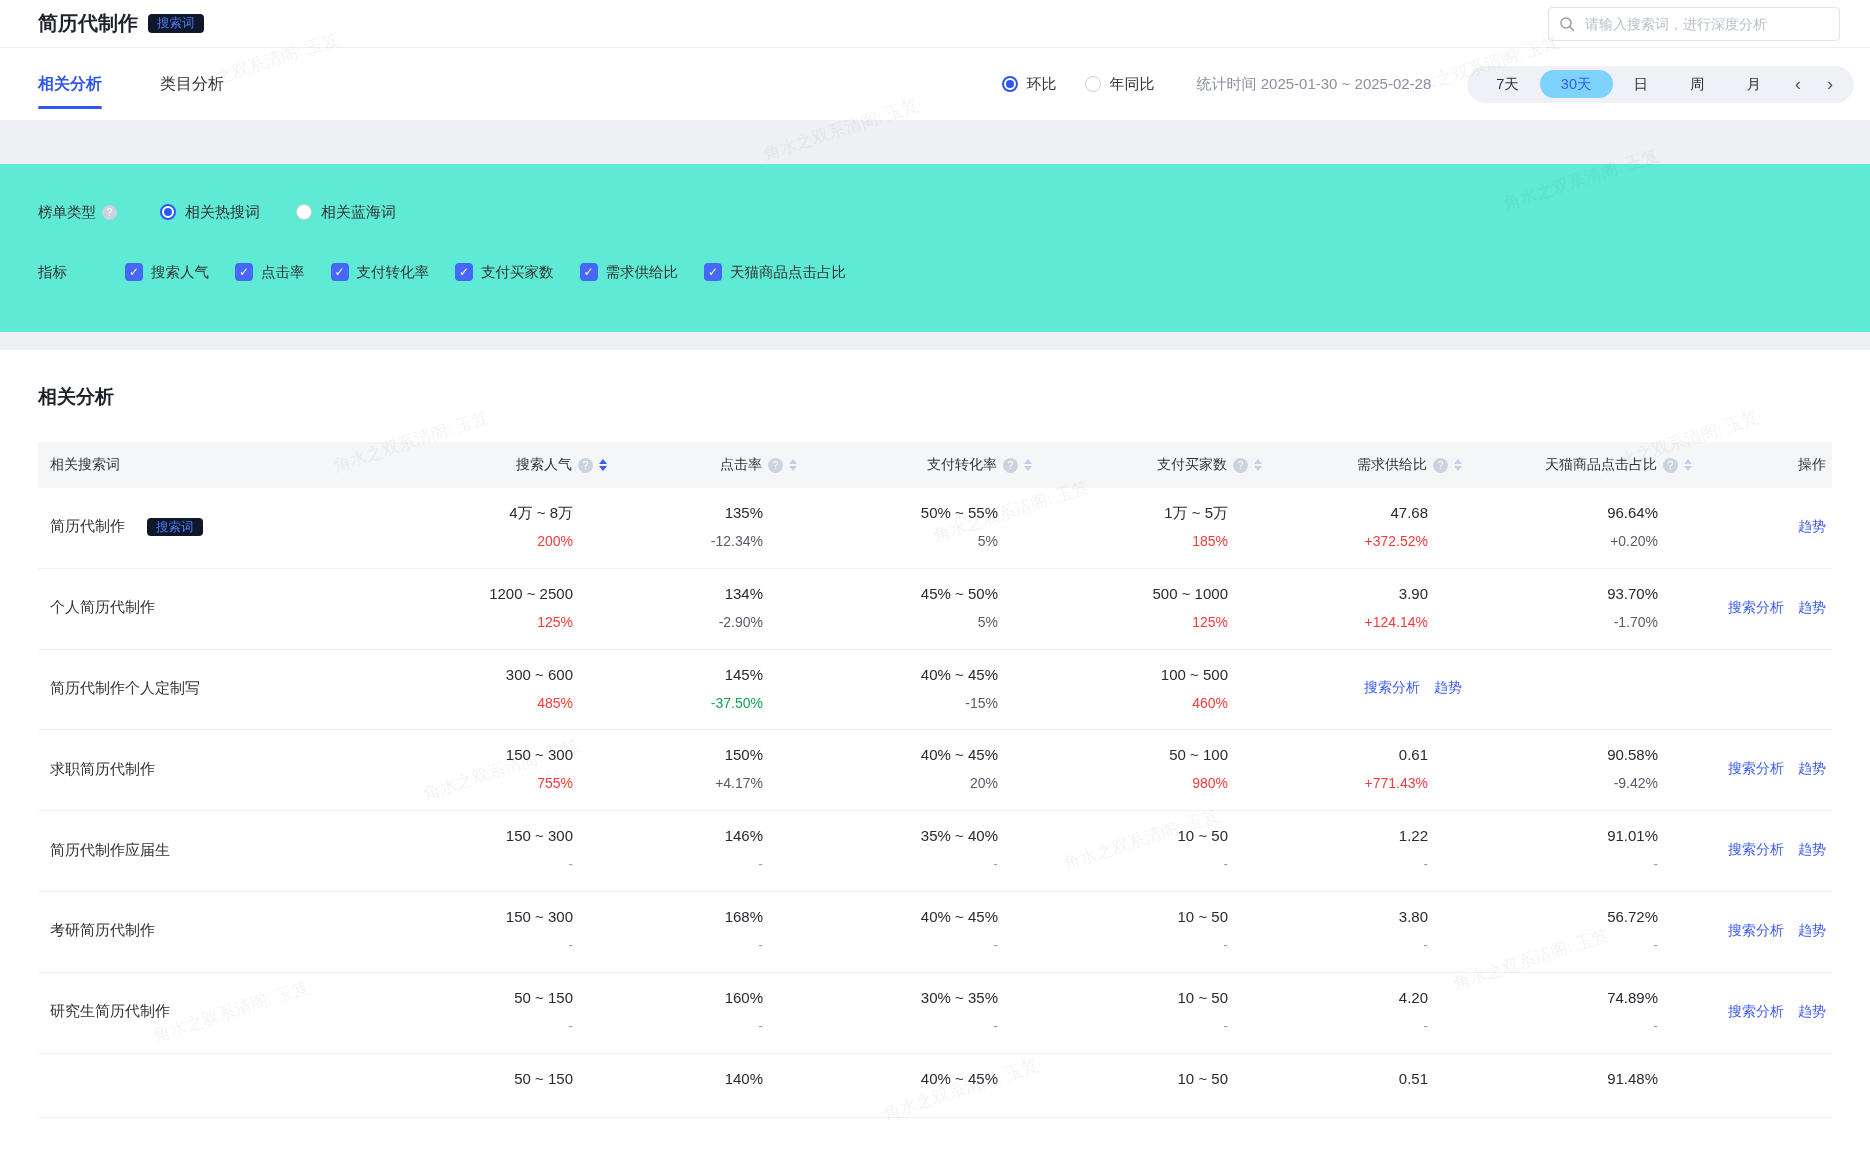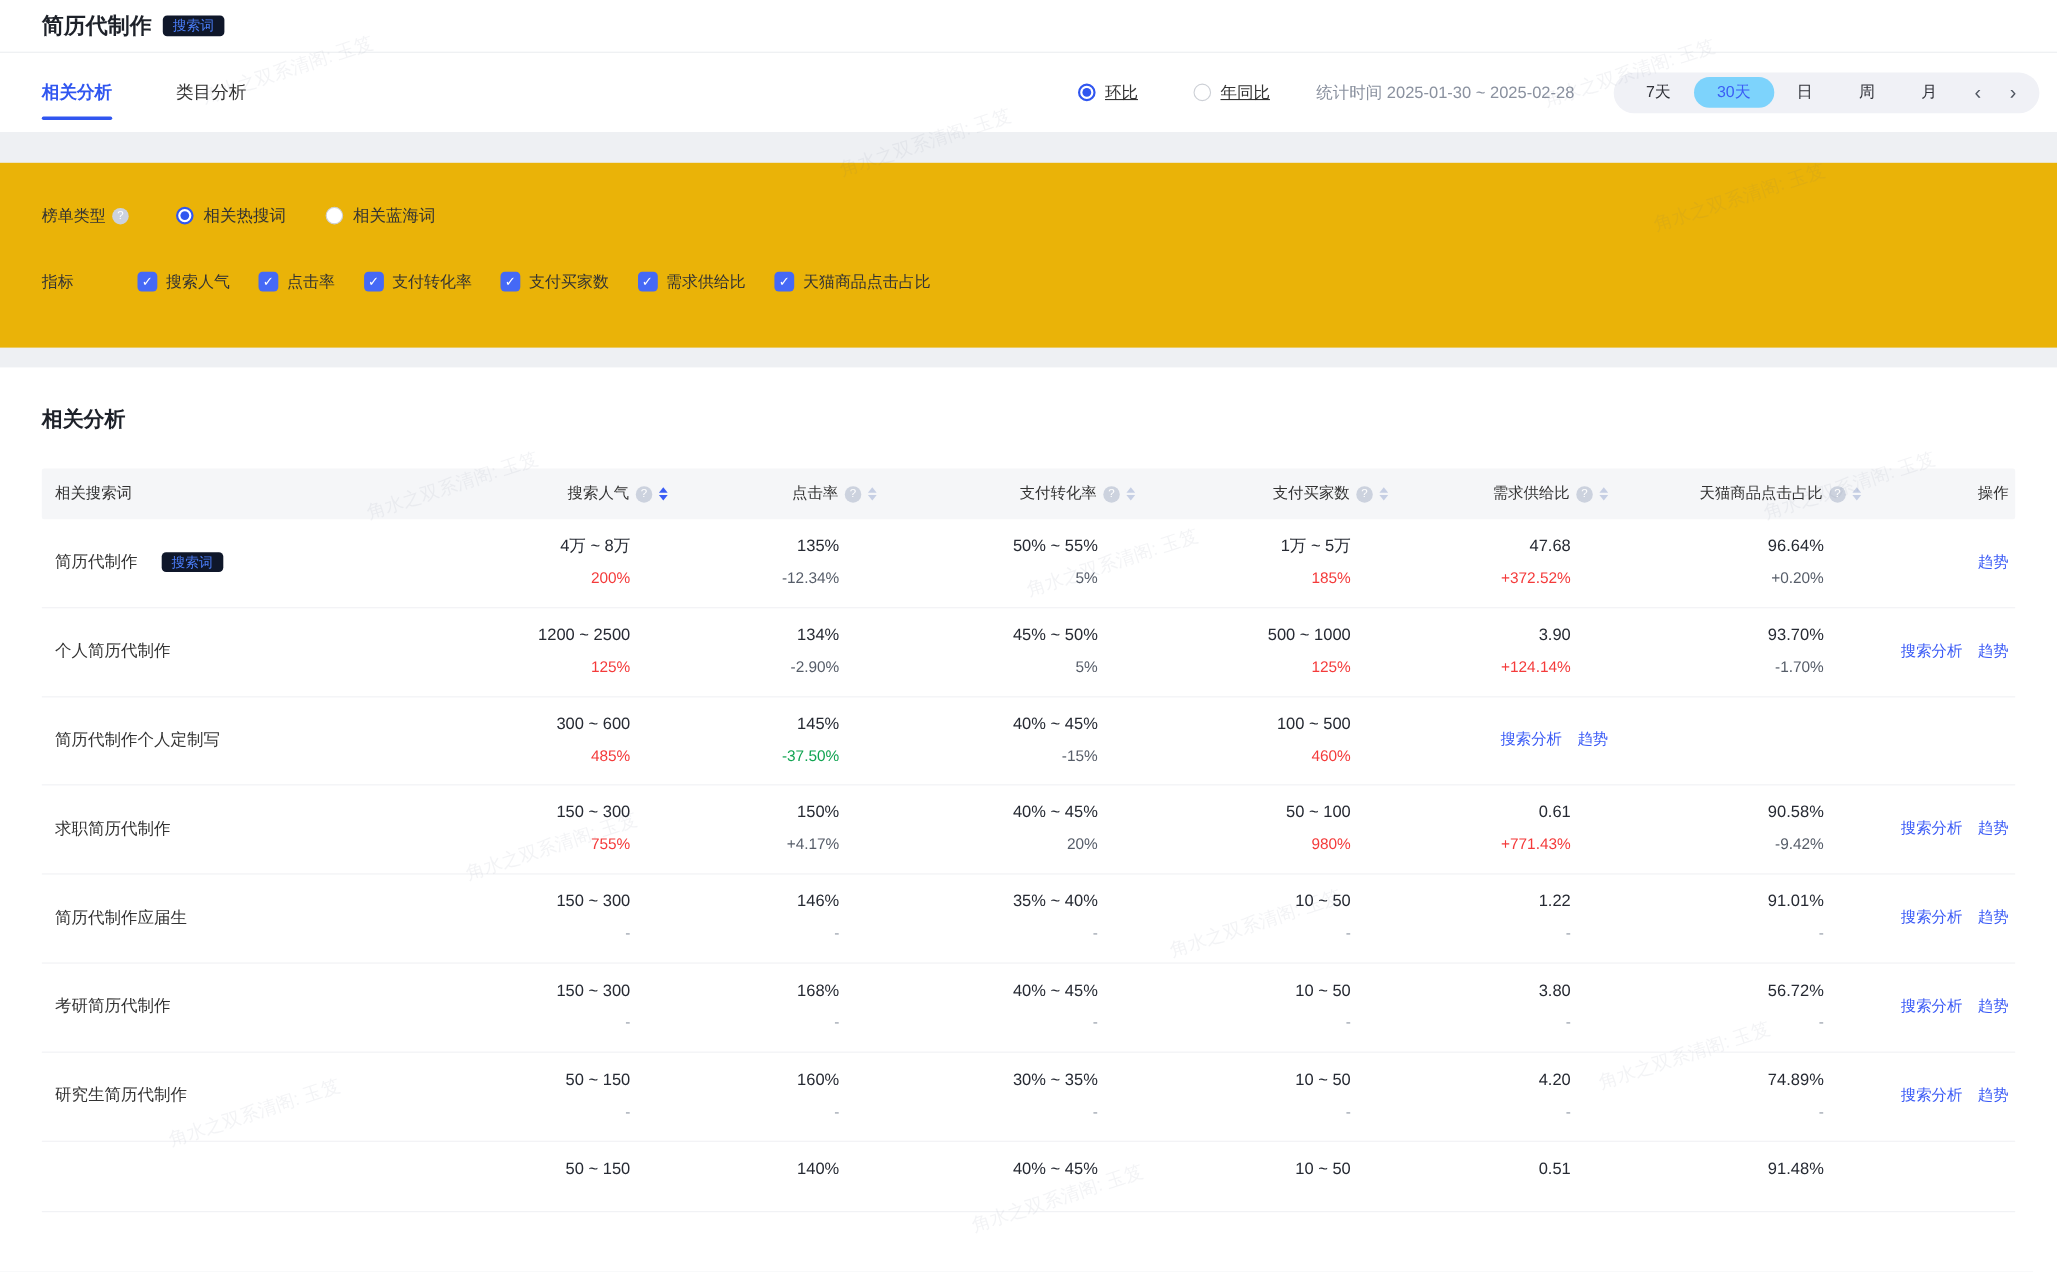--- a/index.html
+++ b/index.html
@@ -26,34 +26,34 @@
     font-family:inherit; background:transparent; }
   .searchbox input::placeholder { color:#b9bfca; }
 
   
   .subbar { height:72px; background:#fff; display:flex; align-items:center; padding:0 16px 0 38px; }
   .tabs { display:flex; gap:58px; height:100%; align-items:stretch; }
   .tab { font-size:16px; color:#333; display:flex; align-items:center; position:relative; cursor:pointer; }
   .tab.active { color:#3056f0; font-weight:bold; }
   .tab.active::after { content:""; position:absolute; left:0; right:0; bottom:11px; height:3px;
     border-radius:2px; background:#3056f0; }
-  .compare { margin-left:auto; display:flex; gap:50px; align-items:flex-start;text-decoration:underline; }
+  .compare { margin-left:auto; display:flex; gap:28px; align-items:flex-start; }
   .radio-item { display:flex; align-items:center; gap:9px; font-size:15px; color:#333; cursor:pointer; }
   .radio { width:16px; height:16px; border-radius:50%; border:1px solid #cdd0d6; background:#fff; position:relative; flex:0 0 auto; }
   .radio.checked { border:2px solid #3056f0; }
   .radio.checked::after { content:""; position:absolute; inset:2px; background:#3056f0; border-radius:50%; }
   .stat-time { margin-left:42px; color:#8a919f; font-size:15px; }
   .segment { margin-left:36px; background:#f0f1f6; border-radius:19px; height:37px;
     display:flex; align-items:center; padding:0 8px; }
   .seg-item { padding:7px 21px; font-size:14.5px; color:#2f3138; border-radius:17px; cursor:pointer; line-height:1; }
   .seg-item.active { background:#7dd3fc; color:#3a5cf5; }
   .seg-arrow { padding:4px 13px; color:#4e5560; font-size:18px; line-height:1; cursor:pointer; }
 
   
-  .filter-card { background:#eab308; margin-top:28px; padding:38px 38px 50px; }
+  .filter-card { background:#5eead4; margin-top:44px; padding:38px 38px 50px; }
   .filter-row { display:flex; align-items:center; height:20px; }
   .filter-row + .filter-row { margin-top:40px; }
   .label-wrap { display:flex; align-items:center; font-size:14.5px; color:#333; }
   .help { width:15px; height:15px; border-radius:50%; background:#ccd2de; color:#fff; font-size:10.5px;
     display:inline-flex; align-items:center; justify-content:center; margin-left:6px; cursor:pointer; }
   .radio-group { display:flex; gap:36px; margin-left:43px; }
   .checkbox-group { display:flex; gap:26px; margin-left:58px; }
   .checkbox-item { display:flex; align-items:center; gap:8px; font-size:14.5px; color:#333; cursor:pointer; }
   .checkbox { width:18px; height:18px; border-radius:4px; background:#4569f6; color:#fff;
     display:flex; align-items:center; justify-content:center; font-size:12px; flex:0 0 auto; }
@@ -98,20 +98,27 @@
     <span class="wm" style="left:1060px;top:828px">角水之双系清阁: 玉笈</span>
     <span class="wm" style="left:1600px;top:430px">角水之双系清阁: 玉笈</span>
     <span class="wm" style="left:150px;top:1000px">角水之双系清阁: 玉笈</span>
     <span class="wm" style="left:880px;top:1078px">角水之双系清阁: 玉笈</span>
     <span class="wm" style="left:1450px;top:948px">角水之双系清阁: 玉笈</span>
   </div>
 
 <header class="topbar">
   <h1 class="page-title">简历代制作</h1>
   <span class="badge">搜索词</span>
+  <div class="searchbox">
+    <svg width="16" height="16" viewBox="0 0 16 16">
+      <circle cx="7" cy="7" r="5" fill="none" stroke="#9aa0ab" stroke-width="1.6"></circle>
+      <line x1="10.8" y1="10.8" x2="14.4" y2="14.4" stroke="#9aa0ab" stroke-width="1.6" stroke-linecap="round"></line>
+    </svg>
+    <input type="text" placeholder="请输入搜索词，进行深度分析" style="">
+  </div>
 </header>
 
 <div class="subbar">
   <nav class="tabs" id="tabs">
       <div class="tab active">相关分析</div>
       <div class="tab ">类目分析</div>
     </nav>
   <div class="compare" id="compare-group">
       <label class="radio-item">
      <span class="radio checked"></span>

